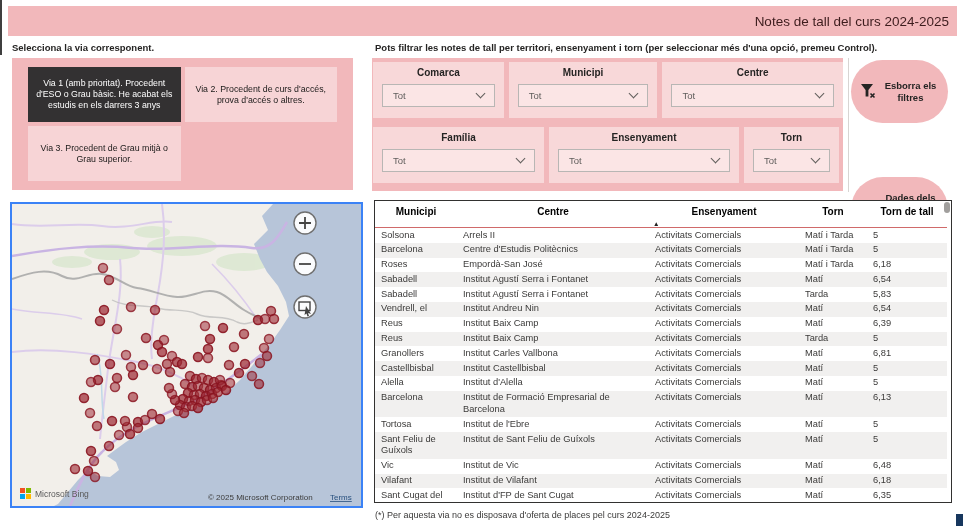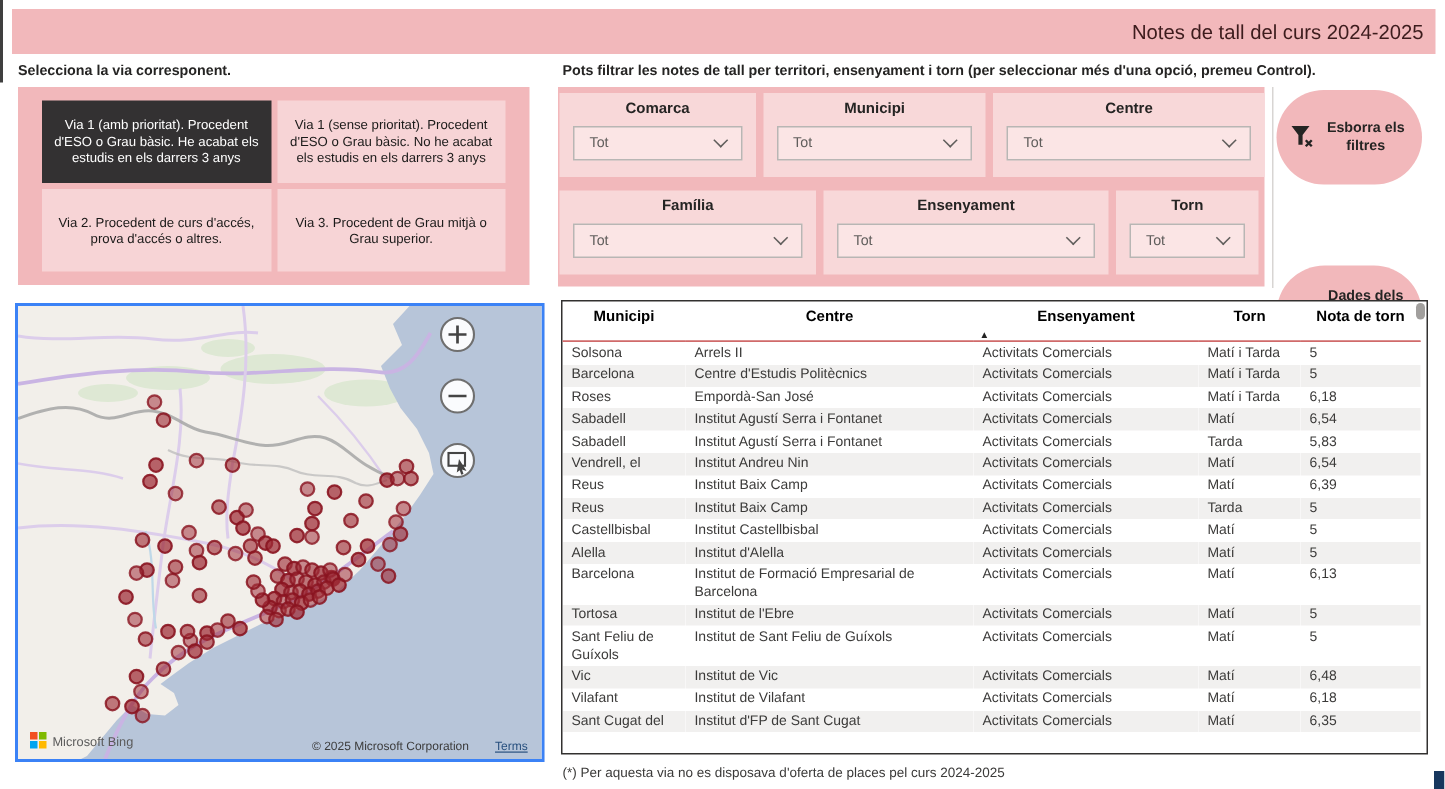--- a/index.html
+++ b/index.html
@@ -87,21 +87,20 @@
 
   <div id="titlebar" class="abs">
     <span class="t">Notes de tall del curs 2024-2025</span>
   </div>
 
   <div class="abs instruction" style="left:12px; top:42px;">Selecciona la via corresponent.</div>
 
   <div id="via-panel" class="abs">
     <div id="via-grid">
         <div class="via-btn selected">Via 1 (amb prioritat). Procedent d'ESO o Grau bàsic. He acabat els estudis en els darrers 3 anys</div>
-        <div class="via-btn">Via 1 (sense prioritat). Procedent d'ESO o Grau bàsic. No he acabat els estudis en els darrers 3 anys</div>
         <div class="via-btn">Via 2. Procedent de curs d'accés, prova d'accés o altres.</div>
         <div class="via-btn">Via 3. Procedent de Grau mitjà o Grau superior.</div>
       </div>
   </div>
 
   <div class="abs instruction" style="left:375px; top:42px; width:575px;">Pots filtrar les notes de tall per territori, ensenyament i torn (per seleccionar més d'una opció, premeu Control).</div>
 
   <div id="filter-panel" class="abs">
     <div class="filter-row">
         <div class="filter-card" style="width: 131px;">
@@ -345,21 +344,21 @@
           <col style="width:150px">
         <col style="width:68px">
           <col style="width:80px">
       </colgroup>
       <thead>
           <tr id="thead-row">
             <th>Municipi</th>
             <th>Centre</th>
             <th>Ensenyament<span id="sort-caret">▲</span></th>
             <th>Torn</th>
-            <th>Nota de torn</th>
+            <th>Torn de tall</th>
           </tr>
         </thead>
       <tbody id="tbody">
           <tr>
             <td>Solsona</td>
             <td>Arrels II</td>
             <td>Activitats Comercials</td>
             <td>Matí i Tarda</td>
             <td>5</td>
           </tr>
@@ -406,20 +405,27 @@
             <td>6,39</td>
           </tr>
           <tr>
             <td>Reus</td>
             <td>Institut Baix Camp</td>
             <td>Activitats Comercials</td>
             <td>Tarda</td>
             <td>5</td>
           </tr>
           <tr>
+            <td>Granollers</td>
+            <td>Institut Carles Vallbona</td>
+            <td>Activitats Comercials</td>
+            <td>Matí</td>
+            <td>6,81</td>
+          </tr>
+          <tr>
             <td>Castellbisbal</td>
             <td>Institut Castellbisbal</td>
             <td>Activitats Comercials</td>
             <td>Matí</td>
             <td>5</td>
           </tr>
           <tr>
             <td>Alella</td>
             <td>Institut d'Alella</td>
             <td>Activitats Comercials</td>

